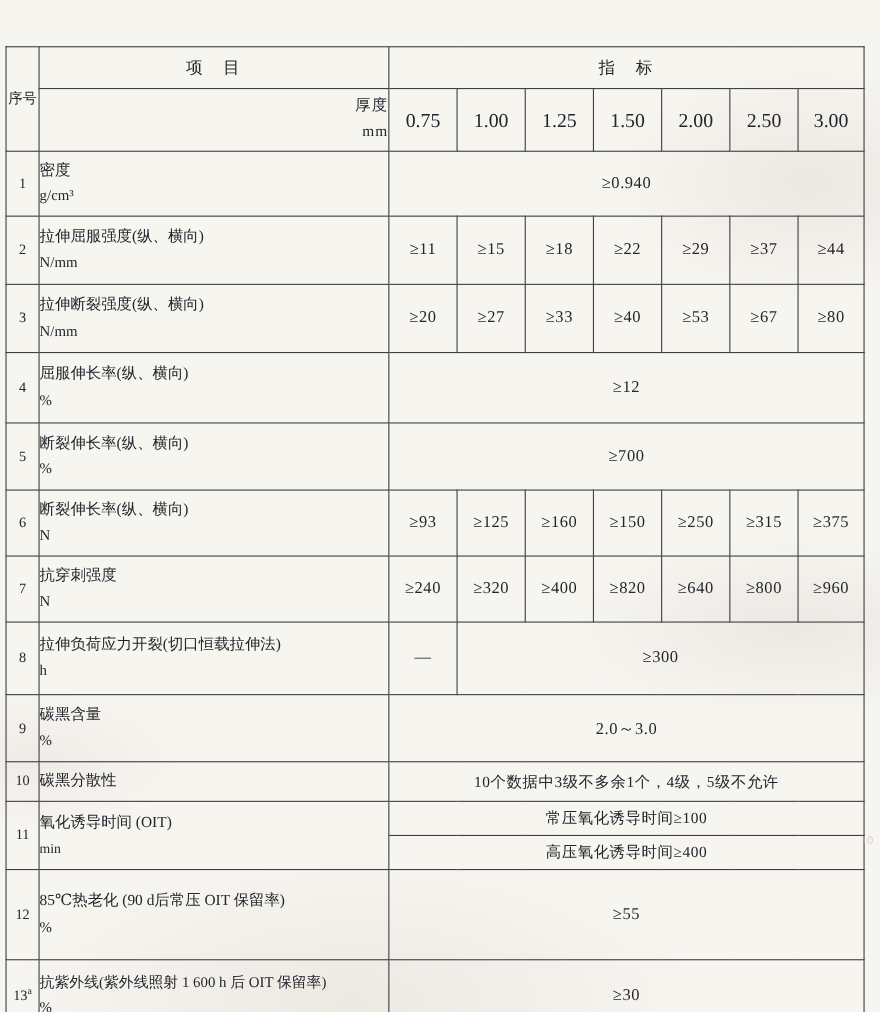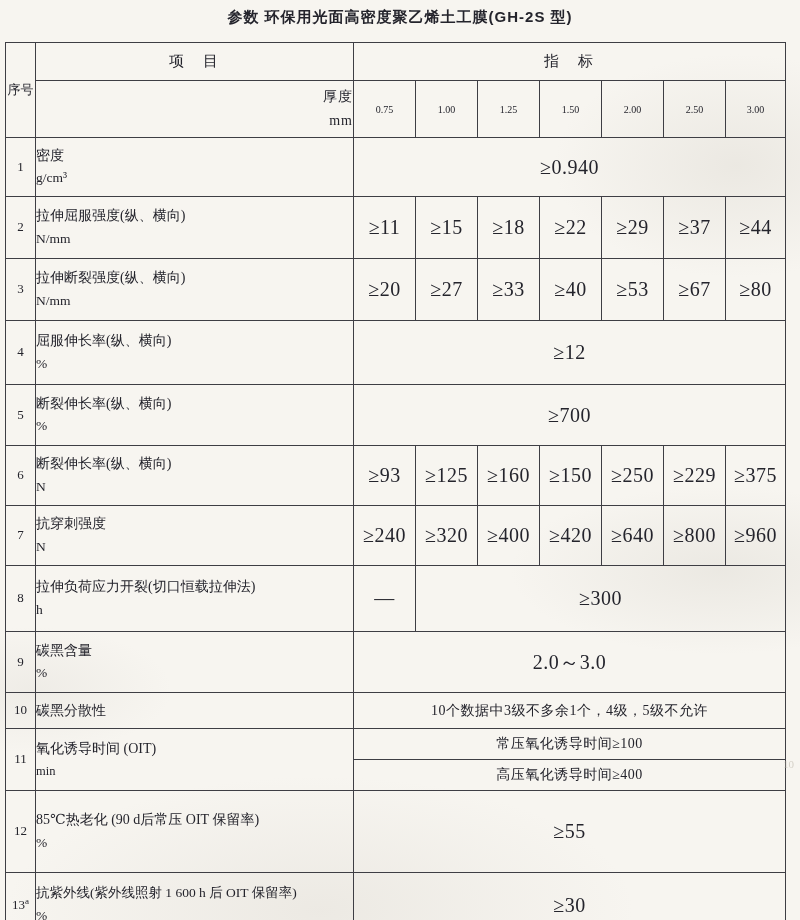--- a/index.html
+++ b/index.html
@@ -31,43 +31,42 @@
   }
   table.spec td, table.spec th{
     border:1.5px solid #3e3e44;
     padding:0;font-weight:normal;vertical-align:middle;
     overflow:hidden;
   }
   th.hdr{font-size:15px;text-align:center;letter-spacing:2px;}
   td.no{text-align:center;font-size:13px;line-height:1.25;padding:2px 1px;}
   td.label{text-align:left;padding:3px 6px 3px 14px;font-size:14px;line-height:1.7;}
   td.label .unit{font-size:13.5px;}
-  td.val{text-align:center;font-size:20px;letter-spacing:.5px;}
+  td.val{text-align:center;font-size:15px;letter-spacing:.5px;}
   th.thick{
     text-align:right;font-size:14px;line-height:1.7;letter-spacing:1px;
   }
-  th.tval{text-align:center;font-size:10px;}
+  th.tval{text-align:center;font-size:18px;}
   sup{font-size:9px;}
   
   tr.h-hdr1{height:38px;} tr.h-hdr2{height:57px;}
   tr.h-r1{height:59px;}  tr.h-r2{height:62px;}  tr.h-r3{height:62px;}
   tr.h-r4{height:64px;}  tr.h-r5{height:61px;}  tr.h-r6{height:60px;}
   tr.h-r7{height:60px;}  tr.h-r8{height:66px;}  tr.h-r9{height:61px;}
   tr.h-r10{height:36px;} tr.h-r11{height:31px;} tr.h-r12{height:82px;}
   tr.h-r13{height:65px;}
   .artifact{
     position:absolute;color:#b8b2a6;font-size:11px;pointer-events:none;
   }
 </style>
 </head>
 <body>
 
 <div class="page">
 
-  <div class="doc-title">参数  环保用光面高密度聚乙烯土工膜(GH-2S 型)</div>
 
   <table class="spec">
     <colgroup>
       <col style="width:30px">
         <col style="width:318px">
       <col style="width:62px">
         <col style="width:62px">
         <col style="width:62px">
       <col style="width:62px">
         <col style="width:62px">
@@ -156,34 +155,34 @@
       <td class="no">6</td>
       <td class="label">
         <div>断裂伸长率(纵、横向)</div>
         <div class="unit">N</div>
       </td>
       <td class="val">≥93</td>
       <td class="val">≥125</td>
       <td class="val">≥160</td>
       <td class="val">≥150</td>
       <td class="val">≥250</td>
-      <td class="val">≥229</td>
+      <td class="val">≥315</td>
       <td class="val">≥375</td>
     </tr>
 
     <tr class="h-r7">
       <td class="no">7</td>
       <td class="label">
         <div>抗穿刺强度</div>
         <div class="unit">N</div>
       </td>
       <td class="val">≥240</td>
       <td class="val">≥320</td>
       <td class="val">≥400</td>
-      <td class="val">≥420</td>
+      <td class="val">≥820</td>
       <td class="val">≥640</td>
       <td class="val">≥800</td>
       <td class="val">≥960</td>
     </tr>
 
     <tr class="h-r8">
       <td class="no">8</td>
       <td class="label">
         <div>拉伸负荷应力开裂(切口恒载拉伸法)</div>
         <div class="unit">h</div>

